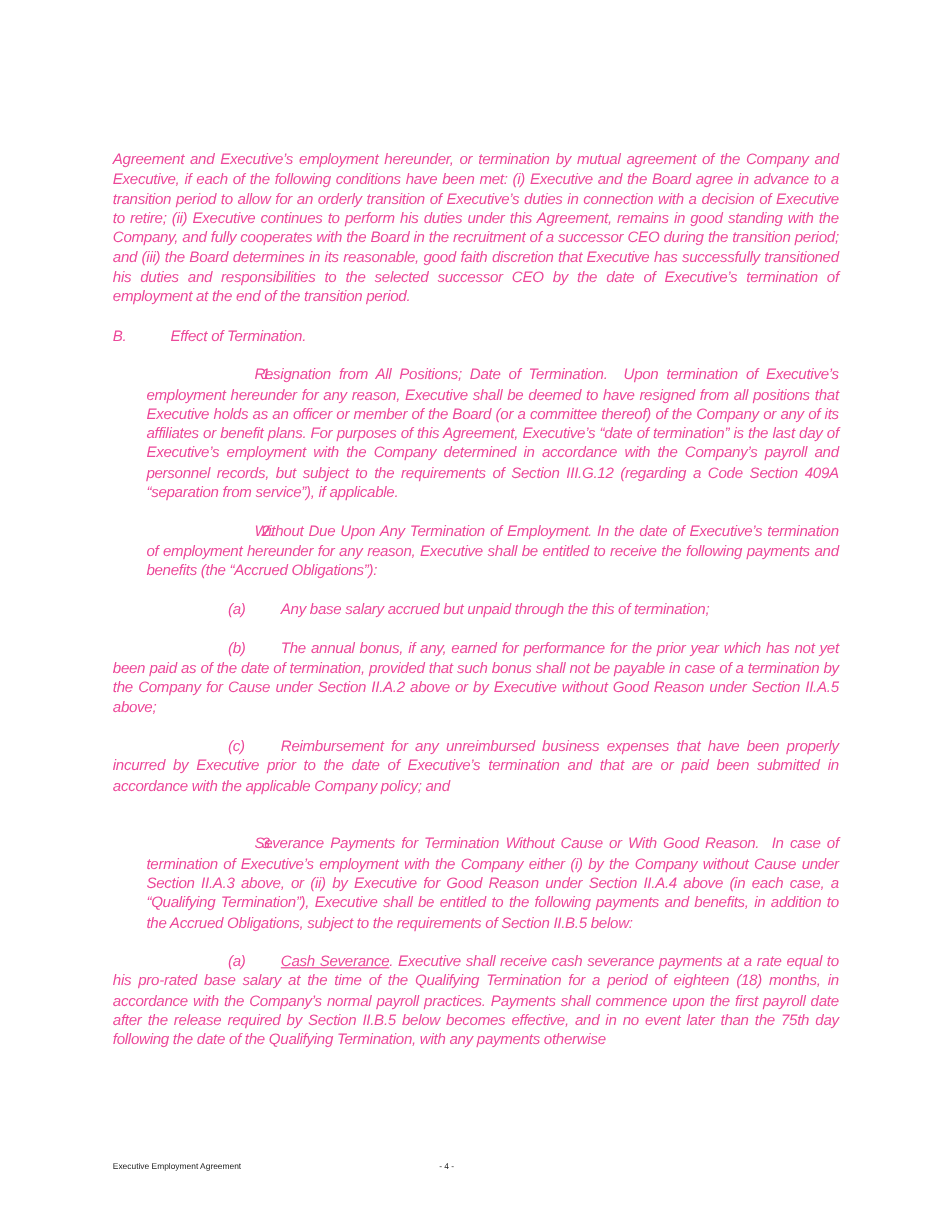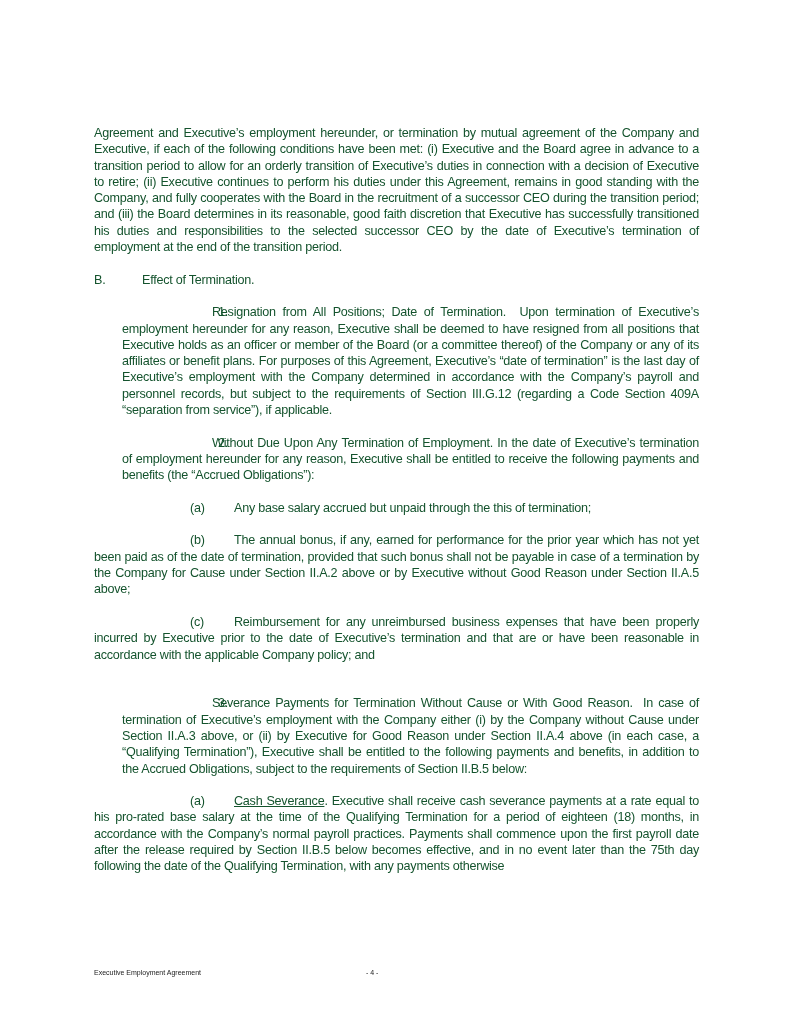--- a/index.html
+++ b/index.html
@@ -1,21 +1,22 @@
 <!DOCTYPE html>
 <html><head>
 <meta charset="utf-8">
 <style>
   html, body { margin: 0; padding: 0; background: #ffffff; }
   body { width: 791px; height: 1024px; position: relative; overflow: hidden; }
   .page {
     position: absolute; left: 94px; top: 125px; width: 605px;
     font-family: "Liberation Sans", sans-serif;
-    font-size: 12.6px; line-height: 16.3px; color: #14532d;
+    font-size: 12.6px; line-height: 16.3px; color: #ec4899;
     letter-spacing: -0.25px;
+    font-style: italic;
   }
   p { margin: 0; text-align: justify; text-align-last: left; }
   .gap { height: 16.3px; }
   .ind1 { text-indent: 48px; margin-left: 28px; }
   .num { display: inline-block; width: 42px; }
   .secnum { display: inline-block; width: 48px; }
   .sub { padding-left: 0; text-indent: 96px; }
   .subnum { display: inline-block; width: 44px; text-indent: 0; }
   .u { text-decoration: underline; }
   .footer {
@@ -40,21 +41,21 @@
 
   <p class="ind1"><span class="num">2.</span><span>Without Due Upon Any Termination of Employment.</span> <span>In the date of Executive’s termination of employment hereunder for any reason, Executive shall be entitled to receive the following payments and benefits (the “Accrued Obligations”):</span></p>
   <div class="gap"></div>
 
   <p class="sub"><span class="subnum">(a)</span><span>Any base salary accrued but unpaid through the this of termination;</span></p>
   <div class="gap"></div>
 
   <p class="sub"><span class="subnum">(b)</span><span>The annual bonus, if any, earned for performance for the prior year which has not yet been paid as of the date of termination, provided that such bonus shall not be payable in case of a termination by the Company for Cause under Section II.A.2 above or by Executive without Good Reason under Section II.A.5 above;</span></p>
   <div class="gap"></div>
 
-  <p class="sub"><span class="subnum">(c)</span><span>Reimbursement for any unreimbursed business expenses that have been properly incurred by Executive prior to the date of Executive’s termination and that are or have been reasonable in accordance with the applicable Company policy; and</span></p>
+  <p class="sub"><span class="subnum">(c)</span><span>Reimbursement for any unreimbursed business expenses that have been properly incurred by Executive prior to the date of Executive’s termination and that are or paid been submitted in accordance with the applicable Company policy; and</span></p>
   <div class="gap"></div>
 
   <div class="gap"></div>
 
   <p class="ind1"><span class="num">3.</span><span>Severance Payments for Termination Without Cause or With Good Reason.</span>&nbsp;&nbsp;<span>In case of termination of Executive’s employment with the Company either (i) by the Company without Cause under Section II.A.3 above, or (ii) by Executive for Good Reason under Section II.A.4 above (in each case, a “Qualifying Termination”), Executive shall be entitled to the following payments and benefits, in addition to the Accrued Obligations, subject to the requirements of Section II.B.5 below:</span></p>
   <div class="gap"></div>
 
   <p class="sub"><span class="subnum">(a)</span><span class="u">Cash Severance</span><span>. Executive shall receive cash severance payments at a rate equal to his pro-rated base salary at the time of the Qualifying Termination for a period of eighteen (18) months, in accordance with the Company’s normal payroll practices. Payments shall commence upon the first payroll date after the release required by Section II.B.5 below becomes effective, and in no event later than the 75th day following the date of the Qualifying Termination, with any payments otherwise</span></p>
 </div>
 

